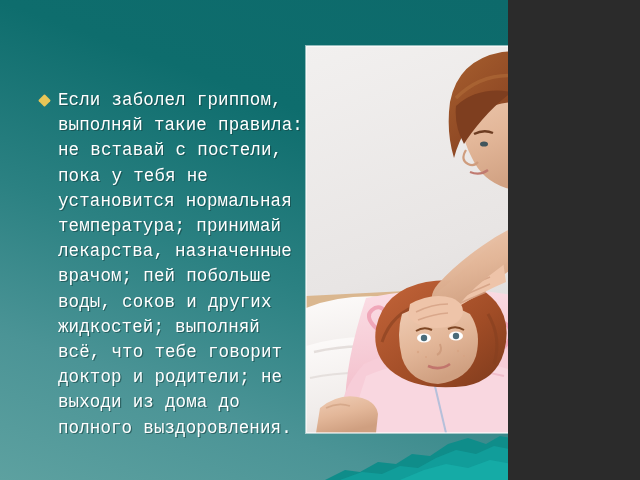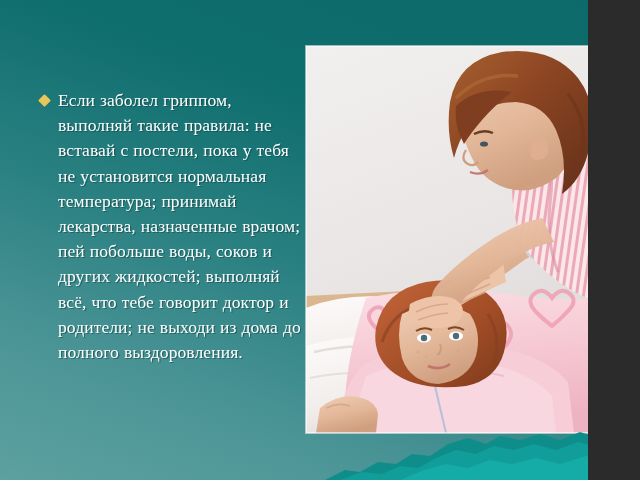--- a/index.html
+++ b/index.html
@@ -2,24 +2,24 @@
 <html><head>
 <meta charset="utf-8">
 <style>
   html, body {
     margin: 0;
     padding: 0;
     background: #2b2b2b;
   }
   #slide {
     position: relative;
-    width: 588px;
+    width: 508px;
     height: 480px;
     overflow: hidden;
-    font-family: Liberation Serif, serif;
+    font-family: Liberation Mono, monospace;
     background: linear-gradient(200deg, #0d6a6b 0%, #0e6d6d 28%, #2b8182 55%, #4b9496 78%, #5da1a0 100%);
   }
   
   .deco-mountains {
     position: absolute;
     left: 0;
     bottom: 0;
     width: 640px;
     height: 60px;
     pointer-events: none;

